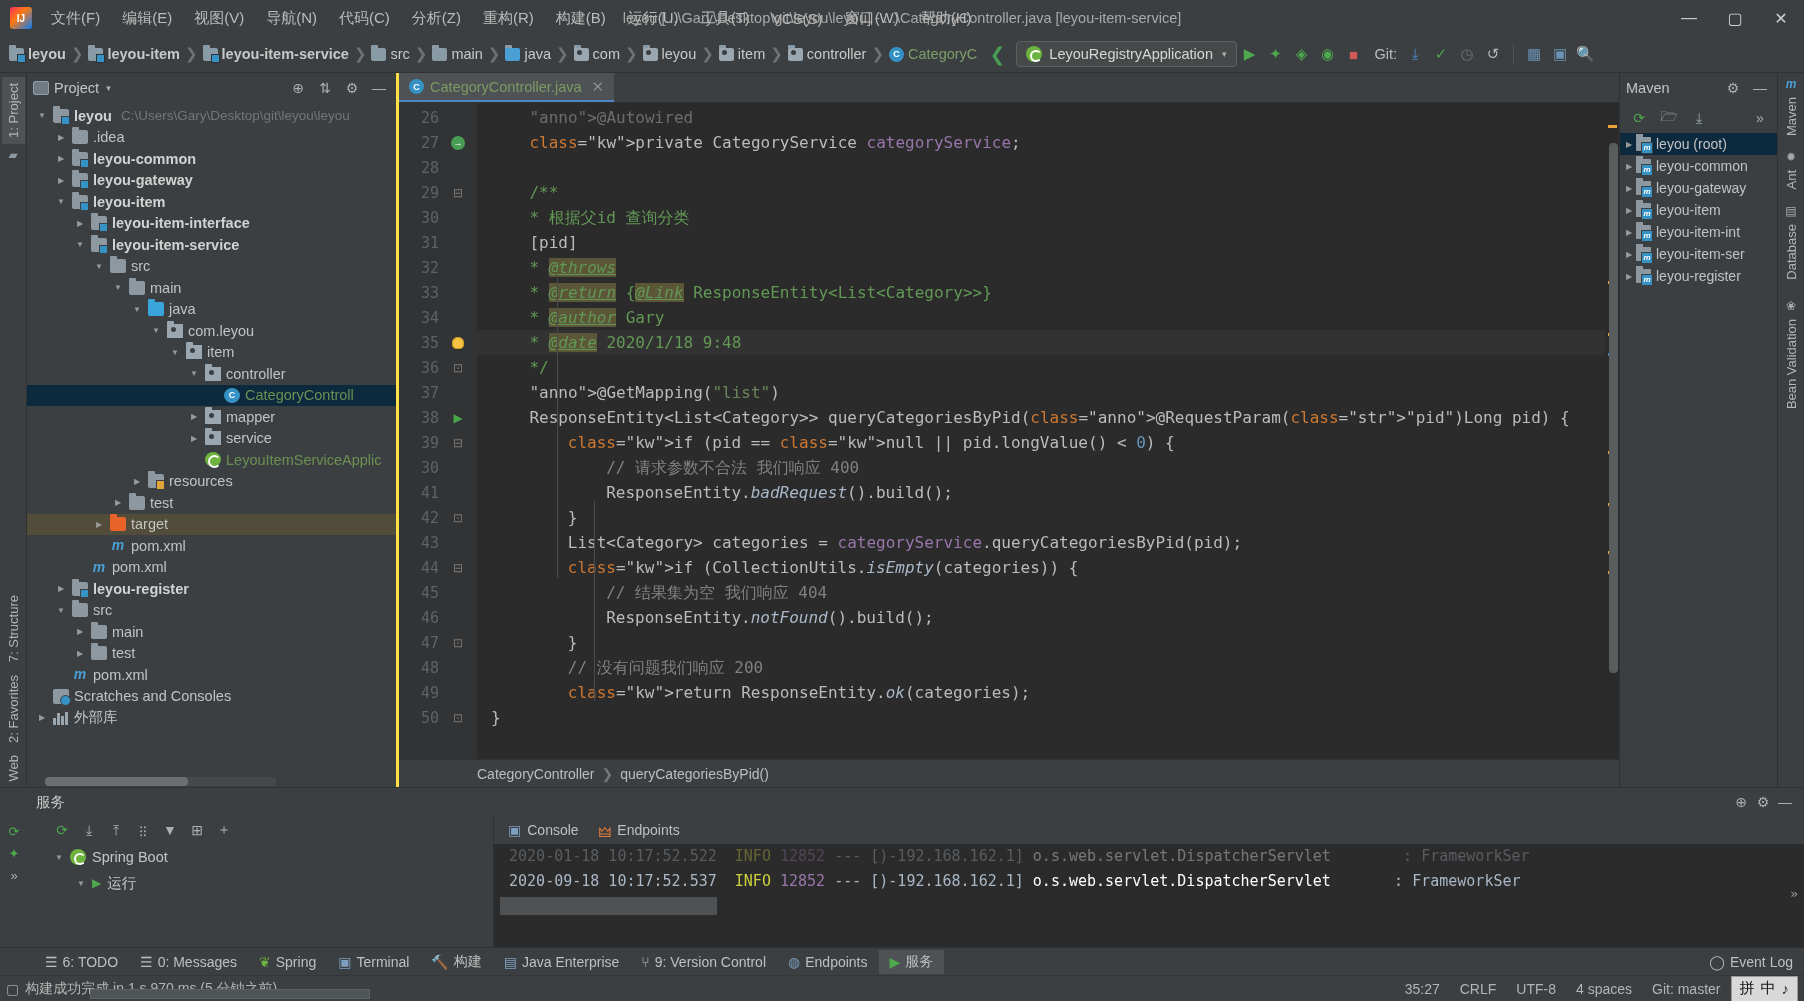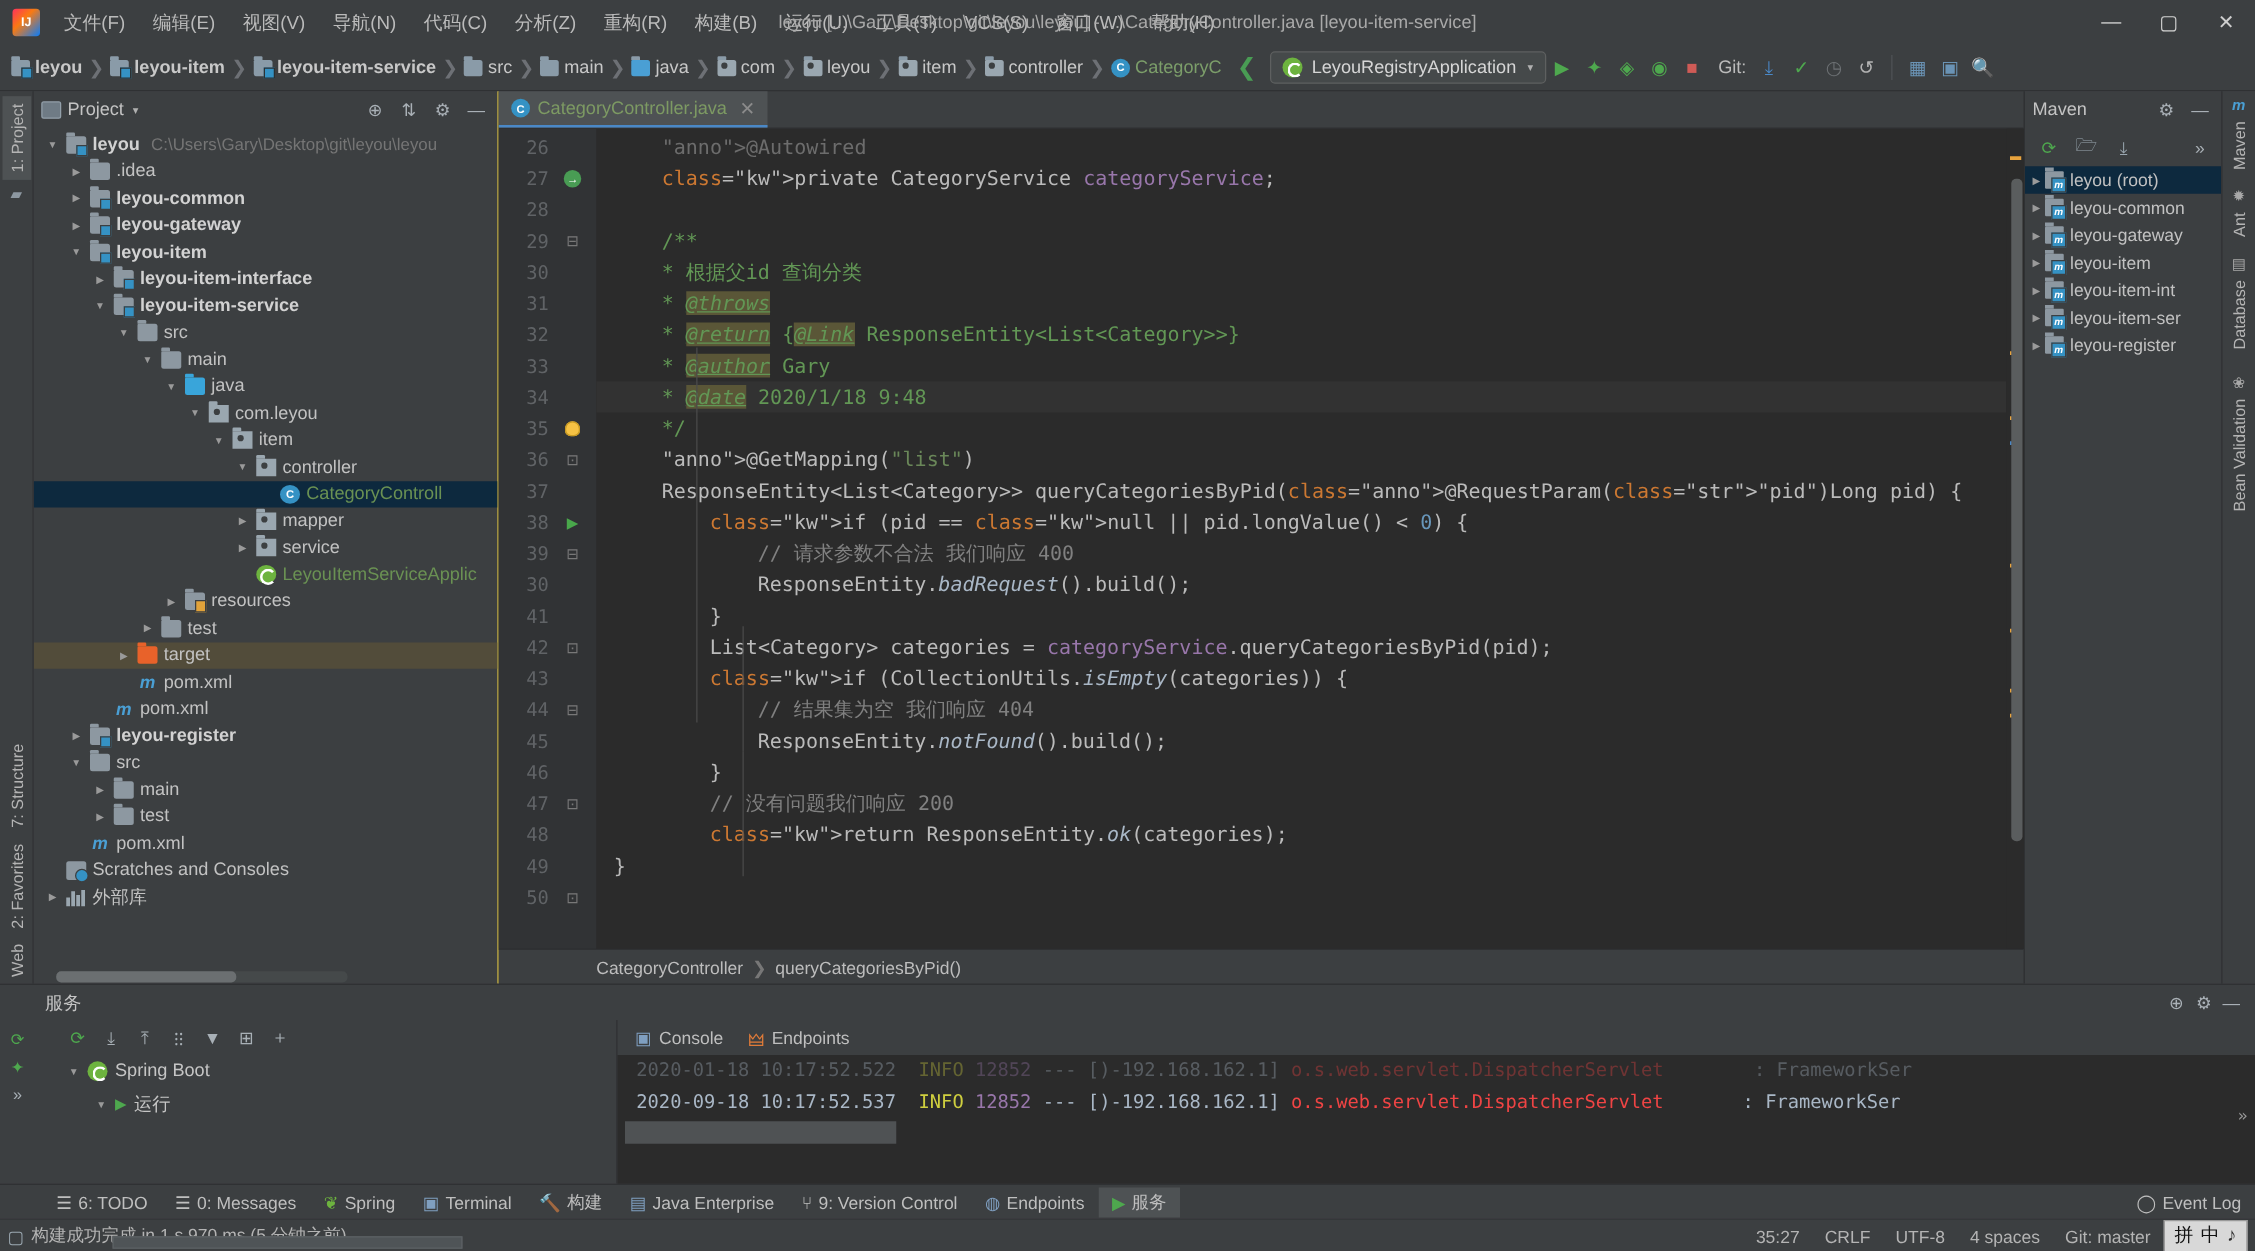--- a/index.html
+++ b/index.html
@@ -107,21 +107,21 @@
     font-size: 13px; color: #b4b4b4; padding: 6px 4px; display: flex; align-items: center; gap: 5px;
     white-space: nowrap;
   }
   .vtab.active { background: #4e5254; }
   .vspacer { flex: 1 1 auto; }
   .vico { font-size: 12px; }
 
   
   .projpanel {
     width: 372px; flex: 0 0 372px; background: #3c3f41; display: flex; flex-direction: column;
-    border-right: 1px solid #fde047; min-height: 0;
+    border-right: 3px solid #fde047; min-height: 0;
   }
   .panel-head {
     height: 30px; flex: 0 0 30px; display: flex; align-items: center; padding: 0 6px; gap: 5px;
   }
   .panel-head .ph-icon {
     width: 16px; height: 14px; background: #6f7b85; border: 1px solid #93a0aa; border-radius: 2px;
     flex: 0 0 16px;
   }
   .panel-head .ph-title { font-size: 14.5px; color: #c4c4c4; }
   .caret-dn { font-size: 9px; color: #b0b0b0; margin-left: 2px; }
@@ -333,21 +333,21 @@
   .bp-tab { display: flex; align-items: center; gap: 6px; font-size: 14px; color: #bfbfbf; }
   .console {
     flex: 1 1 auto; background: #2b2b2b; font-family: "DejaVu Sans Mono", monospace;
     font-size: 15px; overflow: hidden; position: relative; padding-left: 6px;
   }
   .cl { height: 25px; line-height: 25px; white-space: pre; }
   .c-date { color: #a9b7c6; }
   .c-info { color: #cfcf3f; }
   .c-pid { color: #9876aa; }
   .c-sep { color: #a9b7c6; }
-  .c-logger { color: #ef4444; }
+  .c-logger { color: #ffffff; }
   .c-msg { color: #a9b7c6; }
   .console-sel { background: #4f5254; }
 
   
   .toolbar-tabs {
     height: 28px; flex: 0 0 28px; background: #3c3f41; display: flex; align-items: center;
     padding-left: 34px; gap: 0; border-top: 1px solid #2f3133;
   }
   .tt {
     display: flex; align-items: center; gap: 5px; padding: 3px 11px; font-size: 14px; color: #bfbfbf;
@@ -836,20 +836,21 @@
           </div>
         <div class="codearea" id="codearea">
           <div class="indent-guide" style="left:80px;top:175px;height:300px;"></div>
           <div class="indent-guide" style="left:117px;top:398px;height:100px;"></div>
           <div class="indent-guide" style="left:117px;top:498px;height:100px;"></div>
         <div class="cline" style="opacity: 0.45;"><span style="display:inline-block;width:38.4px"></span><span class="&lt;span">"anno"</span>&gt;@Autowired</div>
             <div class="cline"><span style="display:inline-block;width:38.4px"></span><span <span="" class="kw">class</span>="kw"&gt;private CategoryService <span class="fld">categoryService</span>;</div>
             <div class="cline"><span style="display:inline-block;width:0px"></span></div>
             <div class="cline"><span style="display:inline-block;width:38.4px"></span><span class="doc">/**</span></div>
             <div class="cline"><span style="display:inline-block;width:38.4px"></span><span class="doc">* 根据父id 查询分类</span></div>
+            <div class="cline"><span style="display:inline-block;width:38.4px"></span>[pid]</div>
             <div class="cline"><span style="display:inline-block;width:38.4px"></span><span class="doc">* <span class="doctag ident-hl">@throws</span></span></div>
             <div class="cline"><span style="display:inline-block;width:38.4px"></span><span class="doc">* <span class="doctag ident-hl">@return</span> {<span class="doctag ident-hl">@Link</span> ResponseEntity&lt;List&lt;Category&gt;&gt;}</span></div>
             <div class="cline"><span style="display:inline-block;width:38.4px"></span><span class="doc">* <span class="doctag ident-hl">@author</span> Gary</span></div>
             <div class="cline hl"><span style="display:inline-block;width:38.4px"></span><span class="doc">* <span class="doctag ident-hl">@date</span> 2020/1/18 9:48</span></div>
             <div class="cline"><span style="display:inline-block;width:38.4px"></span><span class="doc">*/</span></div>
             <div class="cline"><span style="display:inline-block;width:38.4px"></span><span class="&lt;span">"anno"</span>&gt;@GetMapping(<span class="str">"list"</span>)</div>
             <div class="cline"><span style="display:inline-block;width:38.4px"></span>ResponseEntity&lt;List&lt;Category&gt;&gt; queryCategoriesByPid(<span <span="" class="kw">class</span>="anno"&gt;@RequestParam(<span <span="" class="kw">class</span>="str"&gt;"pid")Long pid) {</div>
             <div class="cline"><span style="display:inline-block;width:76.8px"></span><span <span="" class="kw">class</span>="kw"&gt;if (pid == <span <span="" class="kw">class</span>="kw"&gt;null || pid.longValue() &lt; <span class="num">0</span>) {</div>
             <div class="cline"><span style="display:inline-block;width:115.19999999999999px"></span><span class="cmt">// 请求参数不合法 我们响应 400</span></div>
             <div class="cline"><span style="display:inline-block;width:115.19999999999999px"></span>ResponseEntity.<span class="methi">badRequest</span>().build();</div>

